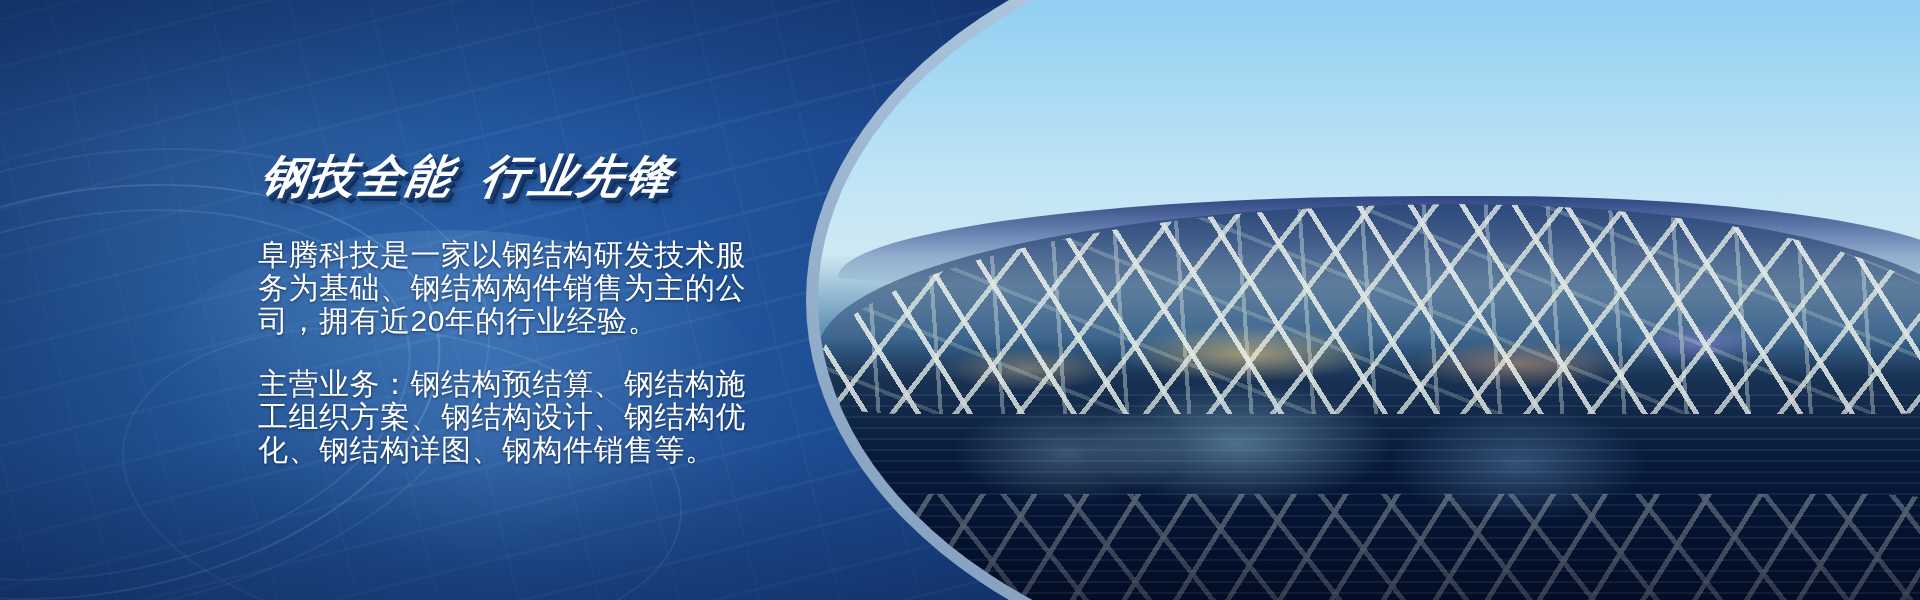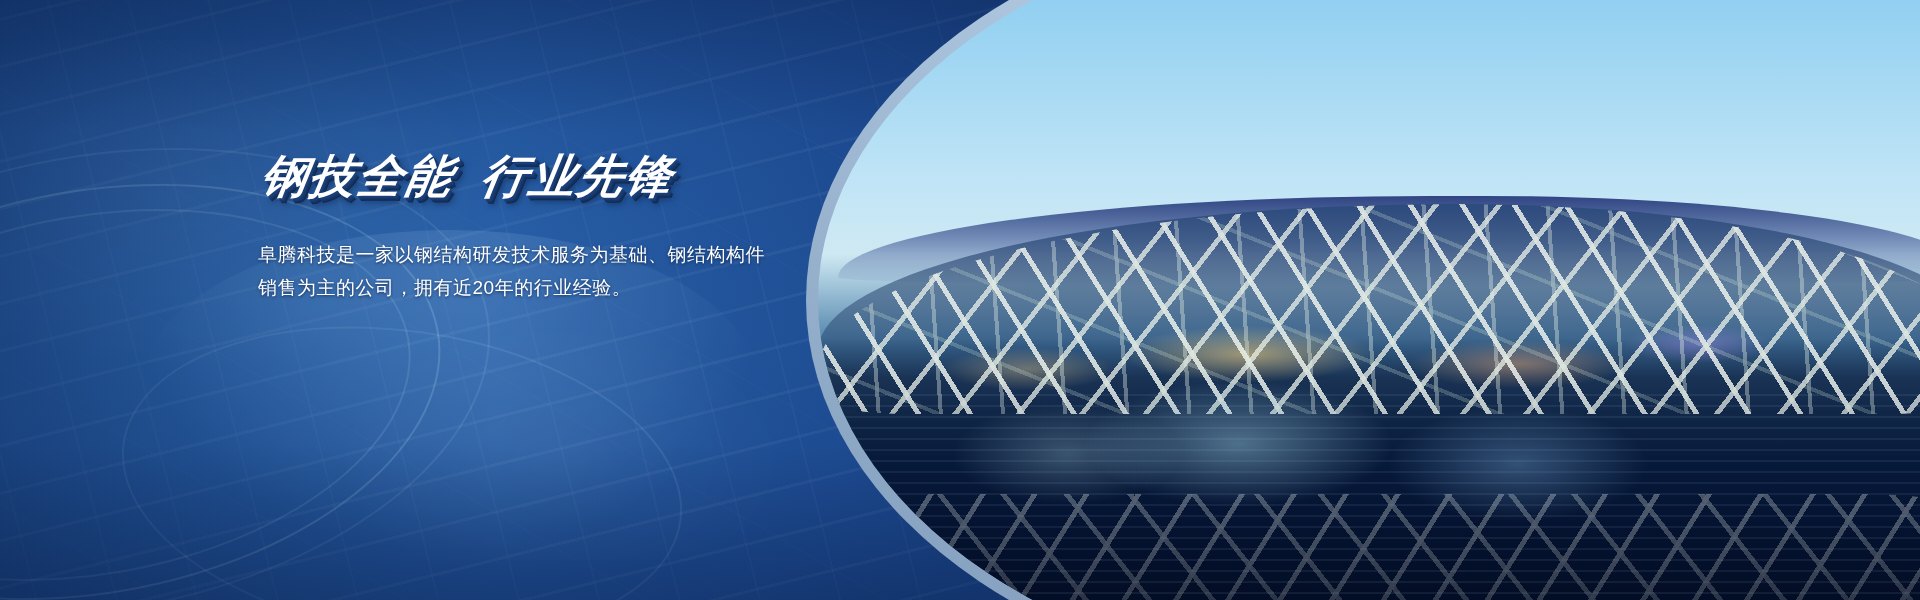--- a/index.html
+++ b/index.html
@@ -240,21 +240,21 @@
       6px 6px 6px rgba(6,20,48,.55);
     transform: skewX(-9deg);
     transform-origin: left bottom;
     margin: 0;
   }
   .headline .gap { display: inline-block; width: 28px; }
 
   .para {
     margin: 0;
     color: #ffffff;
-    font-size: 19px;
+    font-size: 30px;
     line-height: 33px;
     letter-spacing: .5px;
     text-shadow: 0 1px 3px rgba(5,22,54,.70);
     max-width: 510px;
   }
   .para.p1 { margin-top: 38px; }
   .para.p2 { margin-top: 30px; }
 </style>
 </head>
 <body>
@@ -285,15 +285,16 @@
       </div>
       <div class="refl-glow"></div>
       <div class="water-streaks"></div>
     </div>
   </div>
 
   <div class="content">
     <h1 class="headline"><span>钢技全能</span><span class="gap"></span><span>行业先锋</span></h1>
 
     <p class="para p1">阜腾科技是一家以钢结构研发技术服务为基础、钢结构构件销售为主的公司，拥有近20年的行业经验。</p>
+    <p class="para p2">主营业务：钢结构预结算、钢结构施工组织方案、钢结构设计、钢结构优化、钢结构详图、钢构件销售等。</p>
   </div>
 
 </div>
 
 </body></html>

